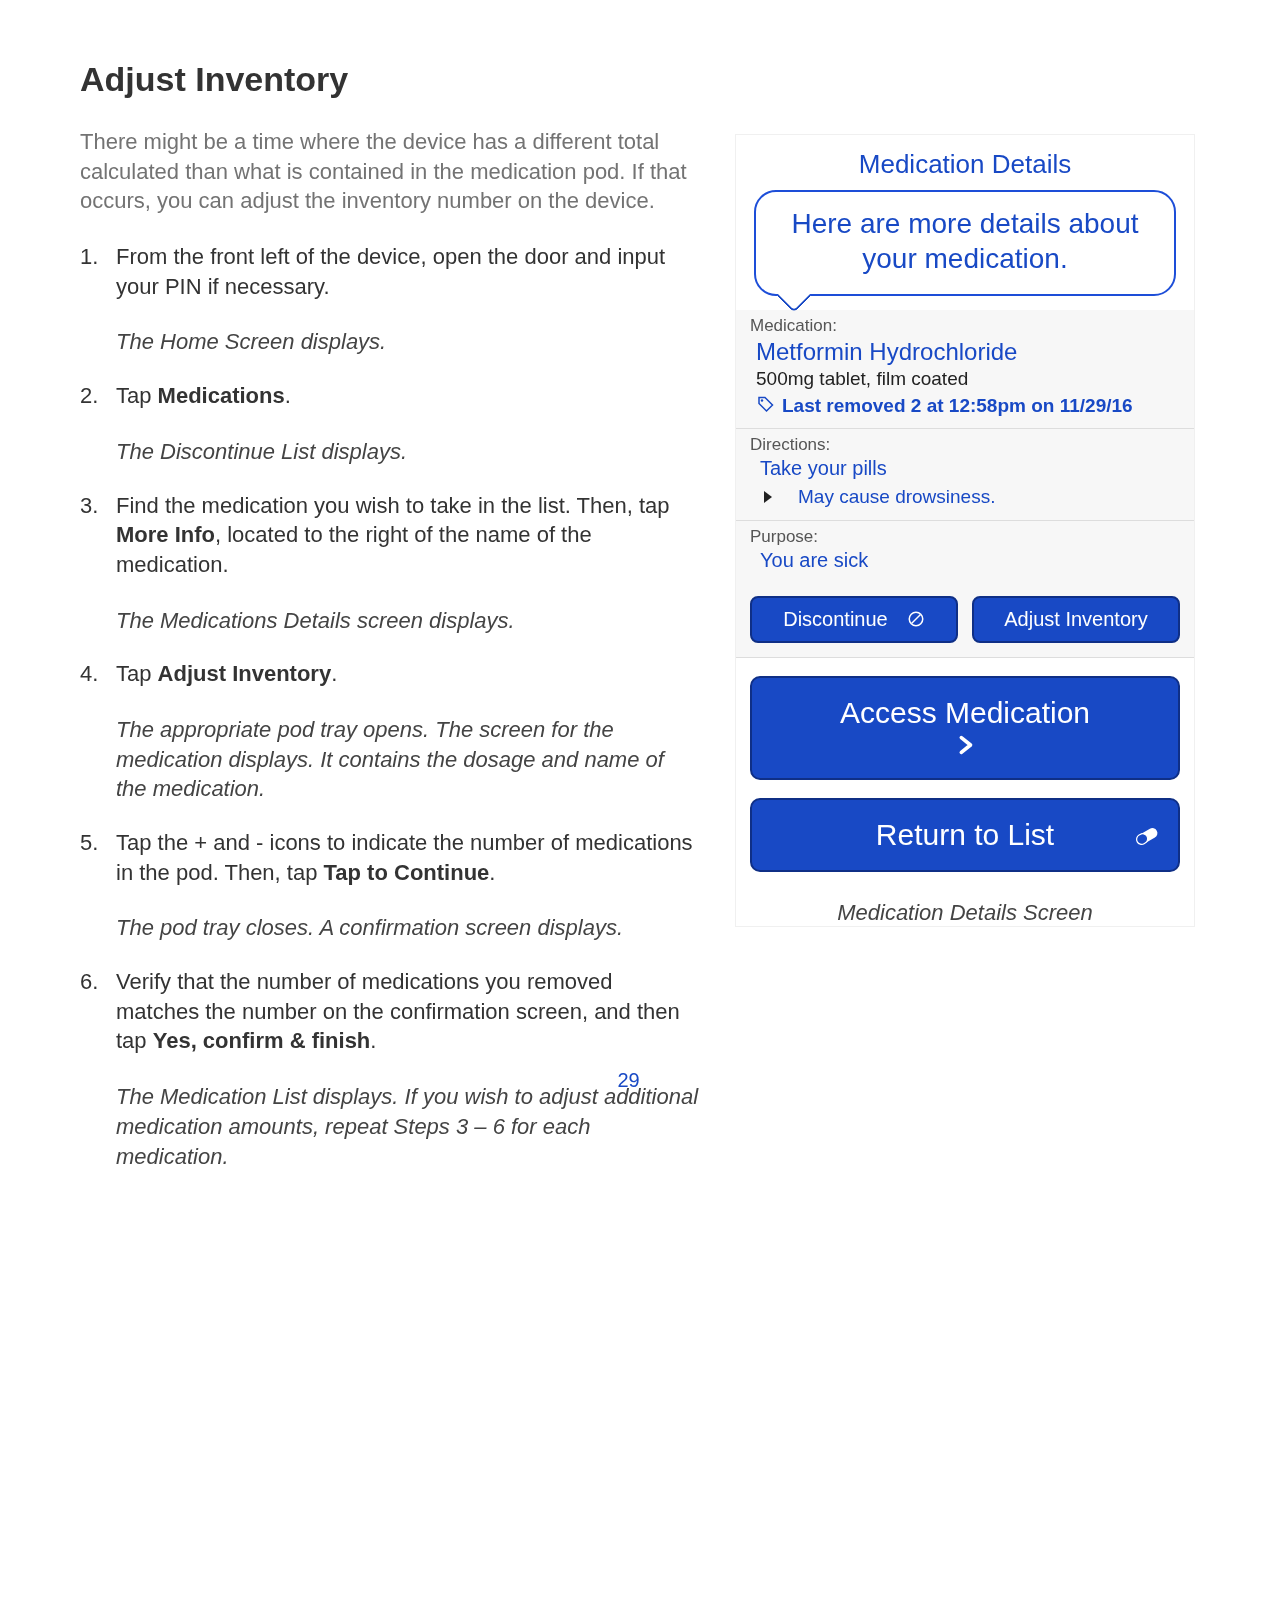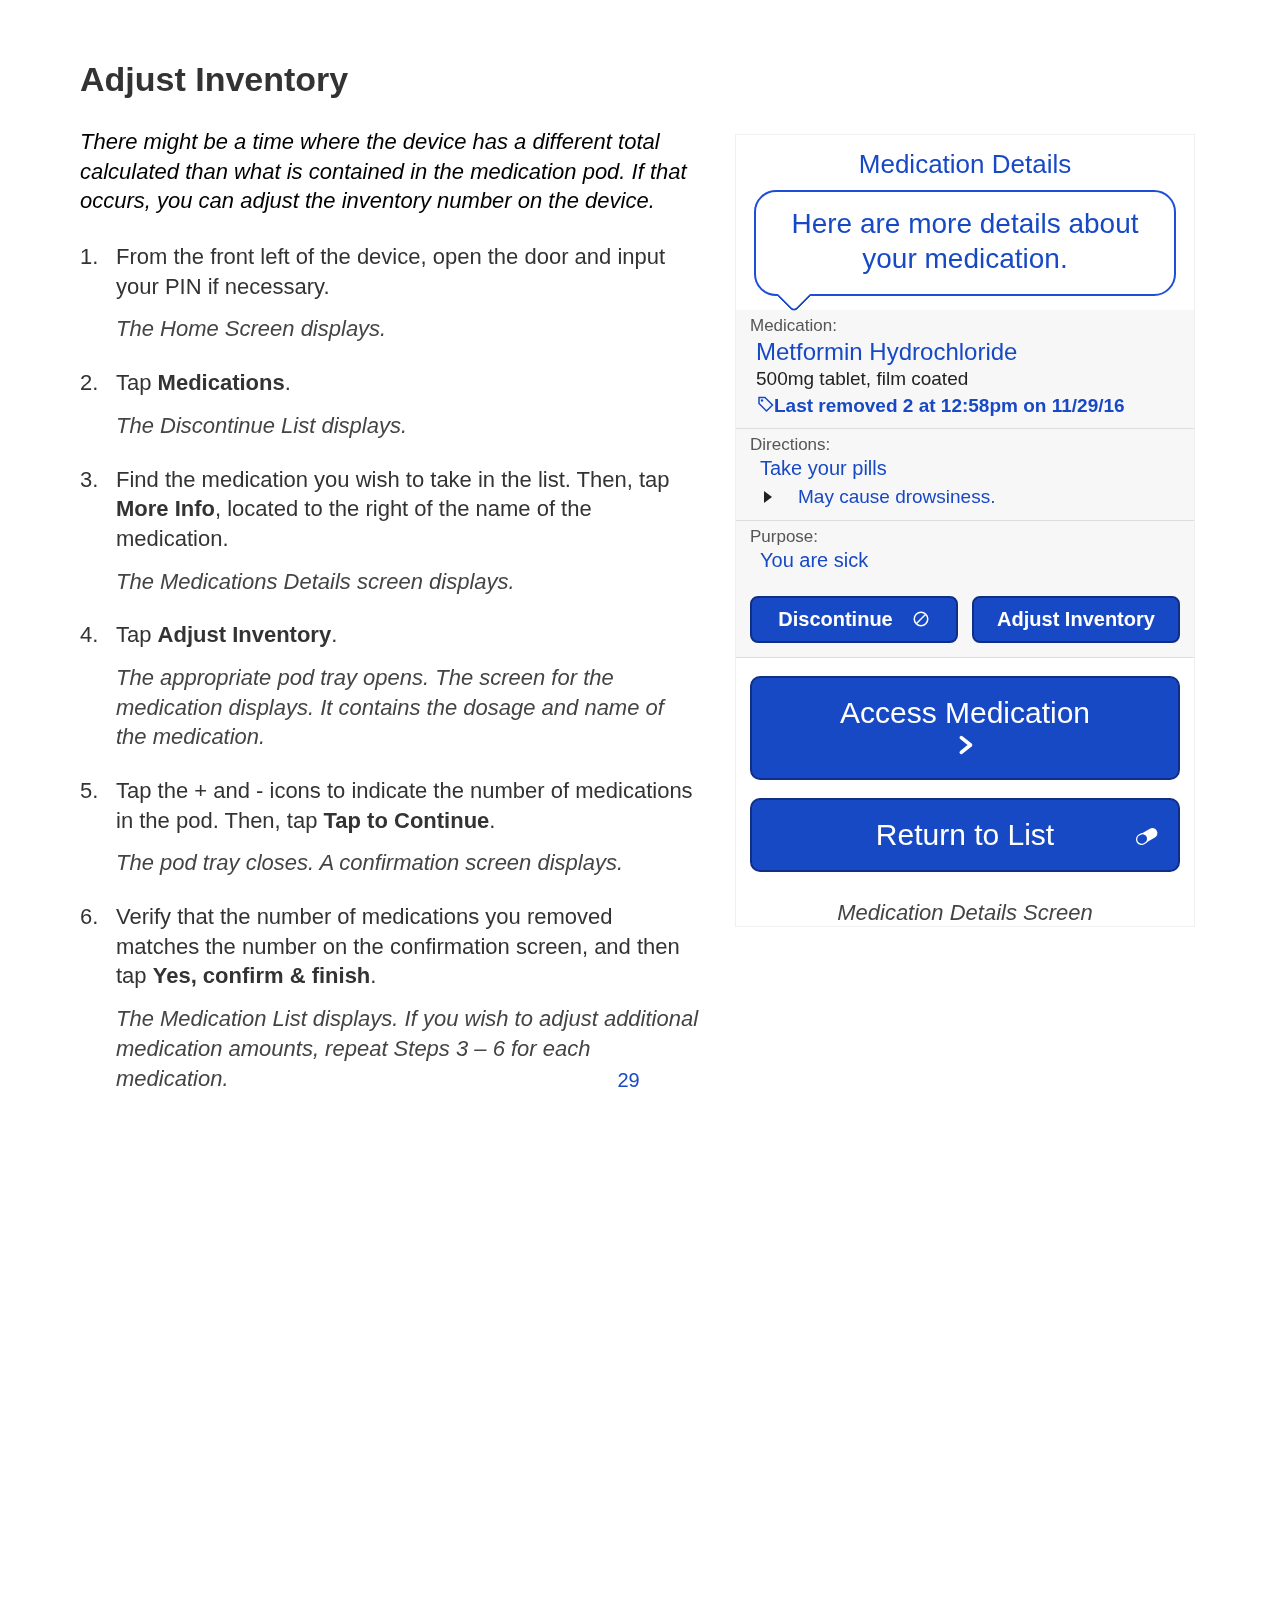--- a/index.html
+++ b/index.html
@@ -19,23 +19,22 @@
     padding: 60px 80px 44px 80px;
     border-radius: 25px;
   }
   h2.title {
     font-size: 34px;
     font-weight: 700;
     color: #333;
     margin: 0 0 28px 0;
   }
   .intro {
-    font-style: italic;
     font-size: 22px;
-    color: #000000;
+    color: #737373;
     line-height: 1.35;
     max-width: 620px;
     margin-bottom: 26px;
   }
   ol.steps {
     list-style: none;
     padding: 0;
     margin: 0;
     font-size: 22px;
     color: #333;
@@ -49,21 +48,21 @@
     line-height: 1.35;
   }
   ol.steps > li::before {
     counter-increment: step;
     content: counter(step) ".";
     position: absolute;
     left: 0;
     top: 0;
   }
   ol.steps .sub {
-    margin-top: 13px;
+    margin-top: 26px;
     font-style: italic;
     color: #444;
   }
   ol.steps .wide { max-width: 1060px; }
   .bold { font-weight: 700; }
 
   
   .device {
     position: absolute;
     right: 81px;
@@ -121,20 +120,21 @@
     margin: 2px 0 2px 6px;
   }
   .med-sub {
     font-size: 19px;
     color: #222;
     margin-left: 6px;
   }
   .tag-row {
     display: flex;
     align-items: flex-start;
+    gap: 8px;
     margin: 4px 0 2px 6px;
     color: #1849c5;
     font-size: 19px;
     font-weight: 600;
     line-height: 1.25;
   }
   .tag-icon {
     width: 18px;
     height: 18px;
     flex: 0 0 18px;
@@ -171,21 +171,21 @@
     background: #f7f7f7;
     border-bottom: 1px solid #ddd;
   }
   .btn-small {
     flex: 1 1 0;
     background: #1849c5;
     color: #fff;
     border-radius: 8px;
     text-align: center;
     font-size: 20px;
-    font-weight: 700;
+    font-weight: 400;
     padding: 10px 6px;
     display: flex;
     align-items: center;
     justify-content: center;
     gap: 19px;
     border: 2px solid #0f2f86;
   }
   .btn-big {
     margin: 18px 14px 0 14px;
     background: #1849c5;

